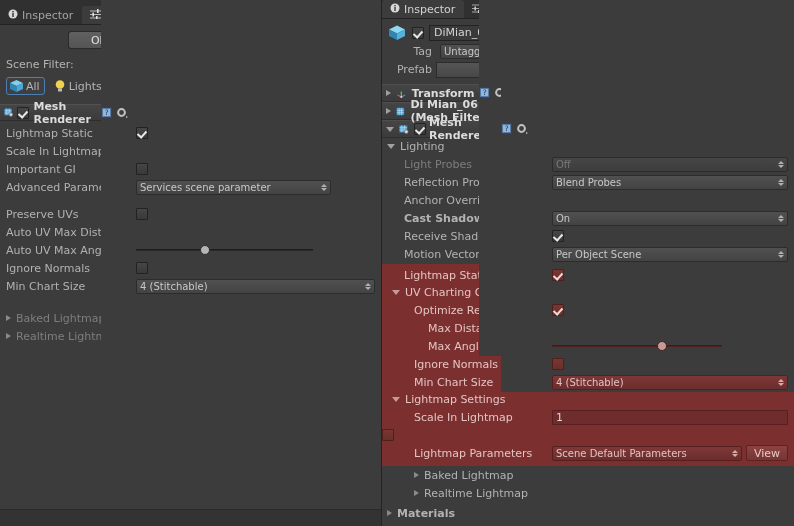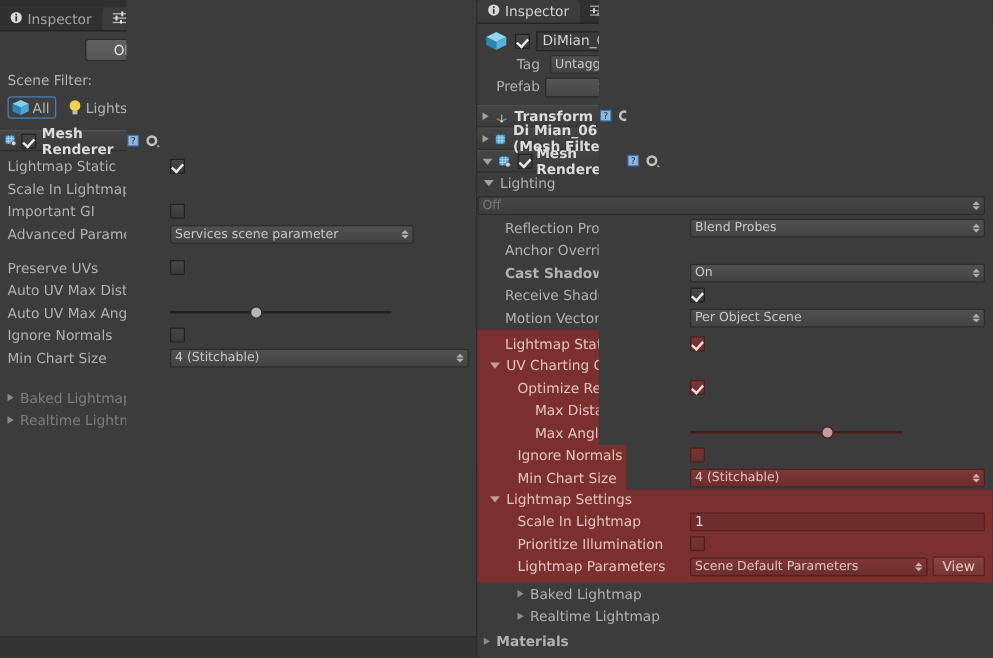--- a/index.html
+++ b/index.html
@@ -500,20 +500,21 @@
       </span>
     </div>
 
     <div style="display:flex;align-items:center;height:17px;padding-left:5px;gap:5px;">
       <span class="tri open"></span>
       <span class="lbl">Lighting</span>
     </div>
 
     <div style="padding:0 6px 0 0;">
       <div class="row">
+        <span class="lbl dim" style="width:170px;padding-left:22px;">Light Probes</span>
         <span class="popup disabled" style="flex:1">
           <span>Off</span>
           <span class="arrows">
               <i class="up"></i>
               <i class="dn"></i>
             </span>
         </span>
       </div>
       <div class="row">
         <span class="lbl" style="width:170px;padding-left:22px;">Reflection Probes</span>
@@ -612,21 +613,20 @@
         <span class="tri red open"></span>
         <span class="lbl">Lightmap Settings</span>
       </div>
 
       <div class="row">
         <span class="lbl" style="width:170px;padding-left:32px;">Scale In Lightmap</span>
         <span class="field" style="flex:1">1</span>
       </div>
 
       <div class="row">
-        <span class="lbl" style="width:170px;padding-left:32px;">Prioritize Illumination</span>
         <span class="cb red"></span>
       </div>
 
       <div class="row">
         <span class="lbl" style="width:170px;padding-left:32px;">Lightmap Parameters</span>
         <span class="popup" style="flex:1">
           <span>Scene Default Parameters</span>
           <span class="arrows">
               <i class="up"></i>
               <i class="dn"></i>

